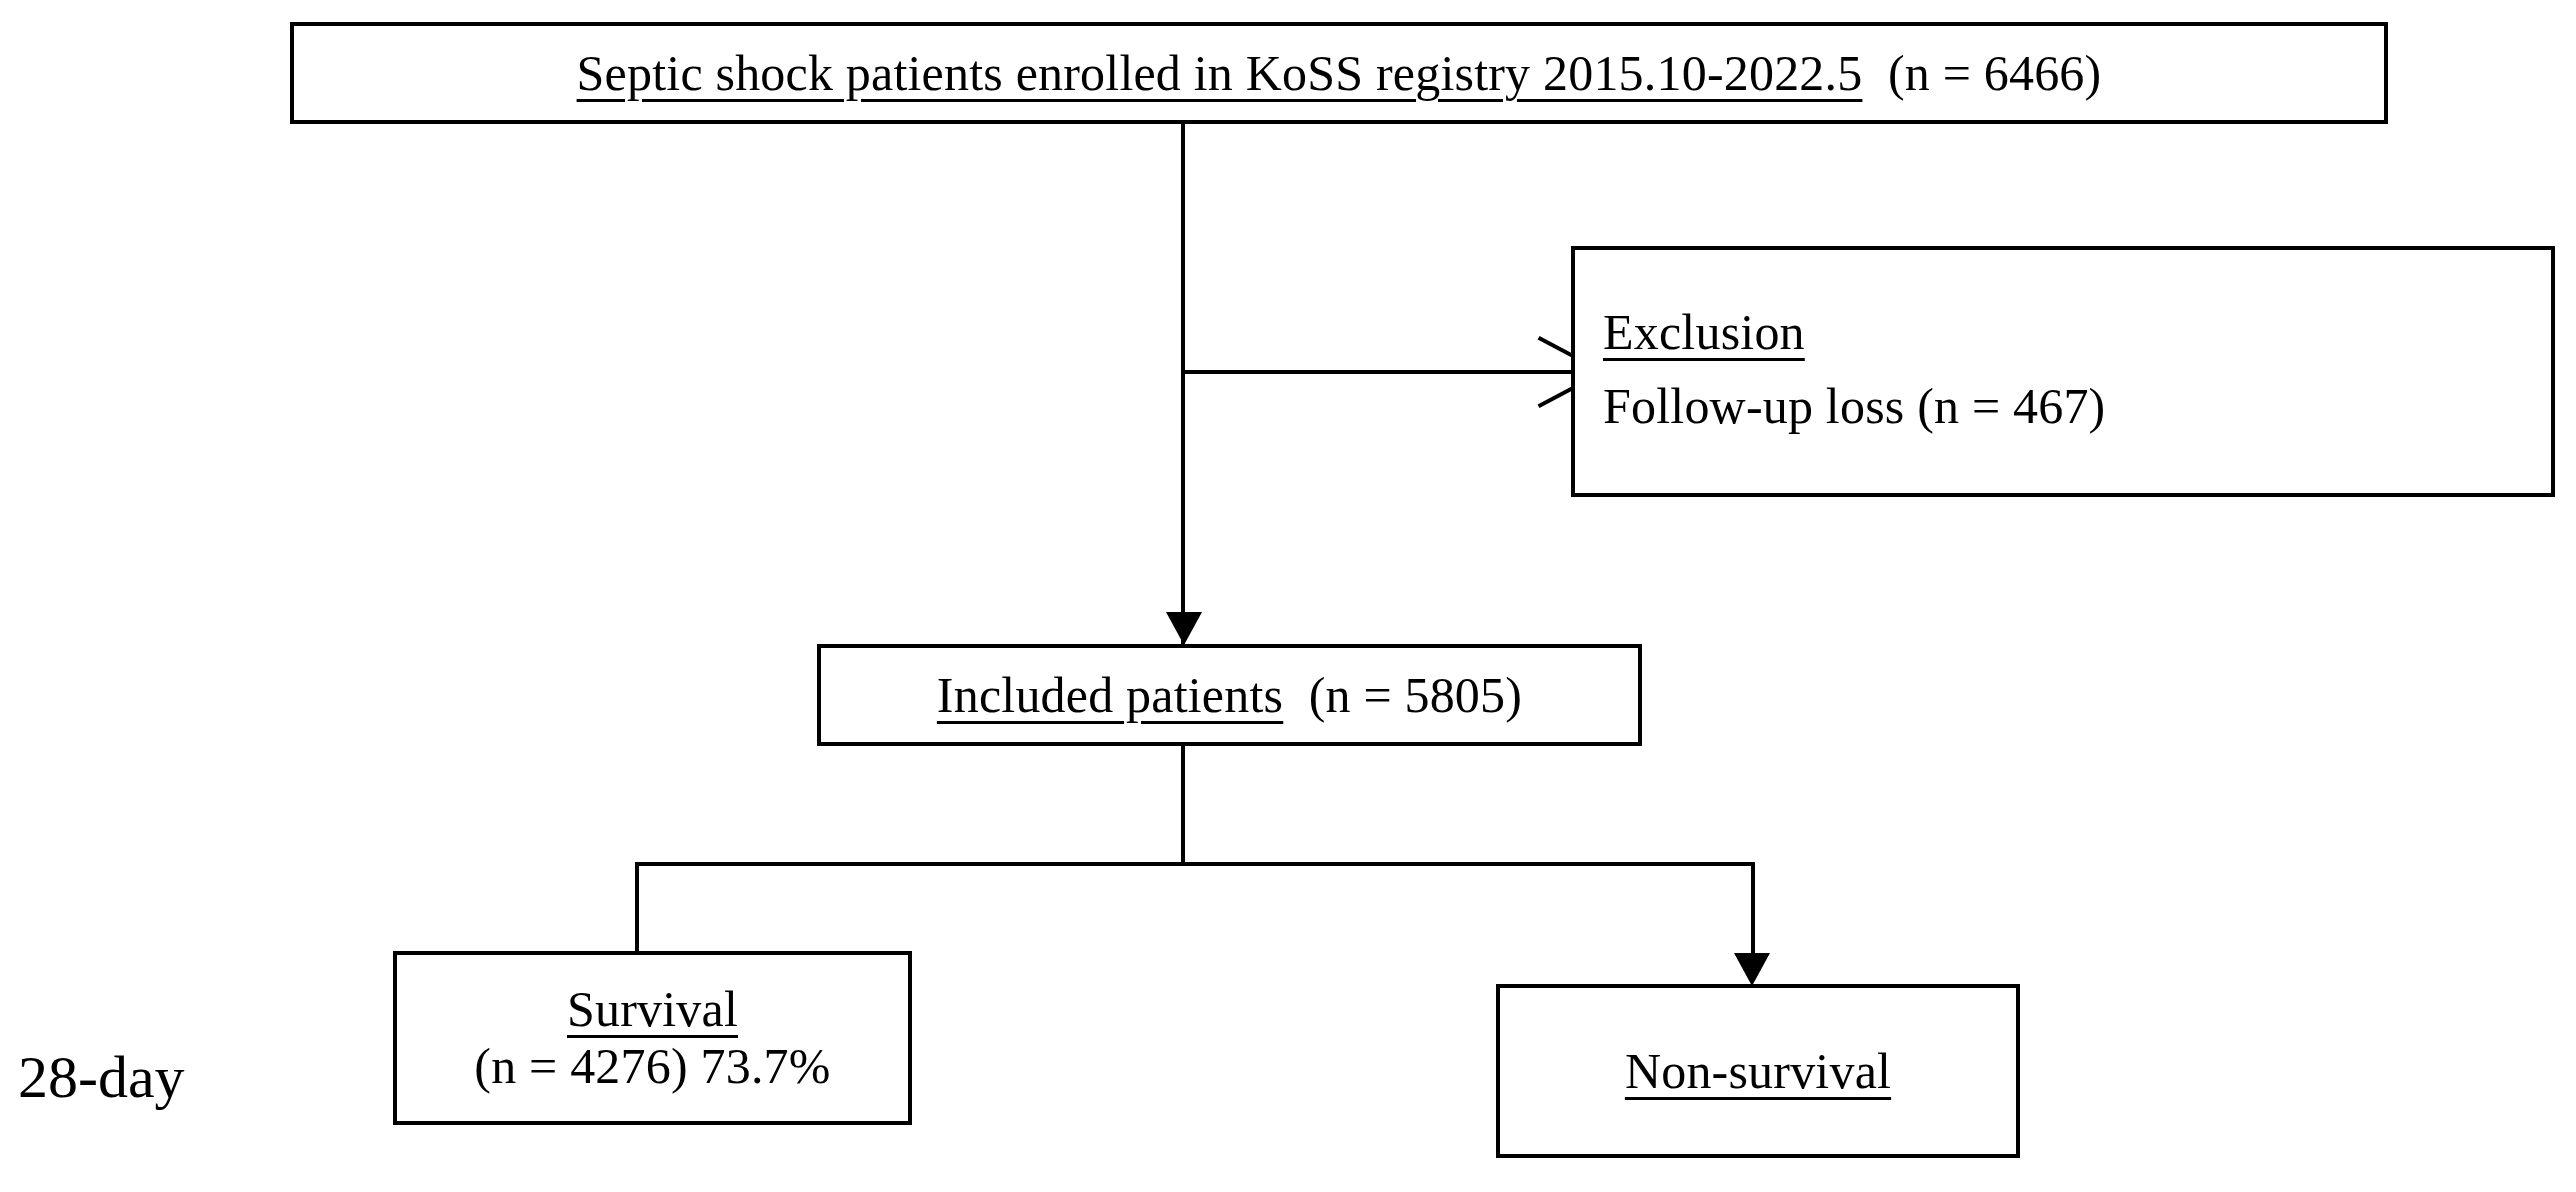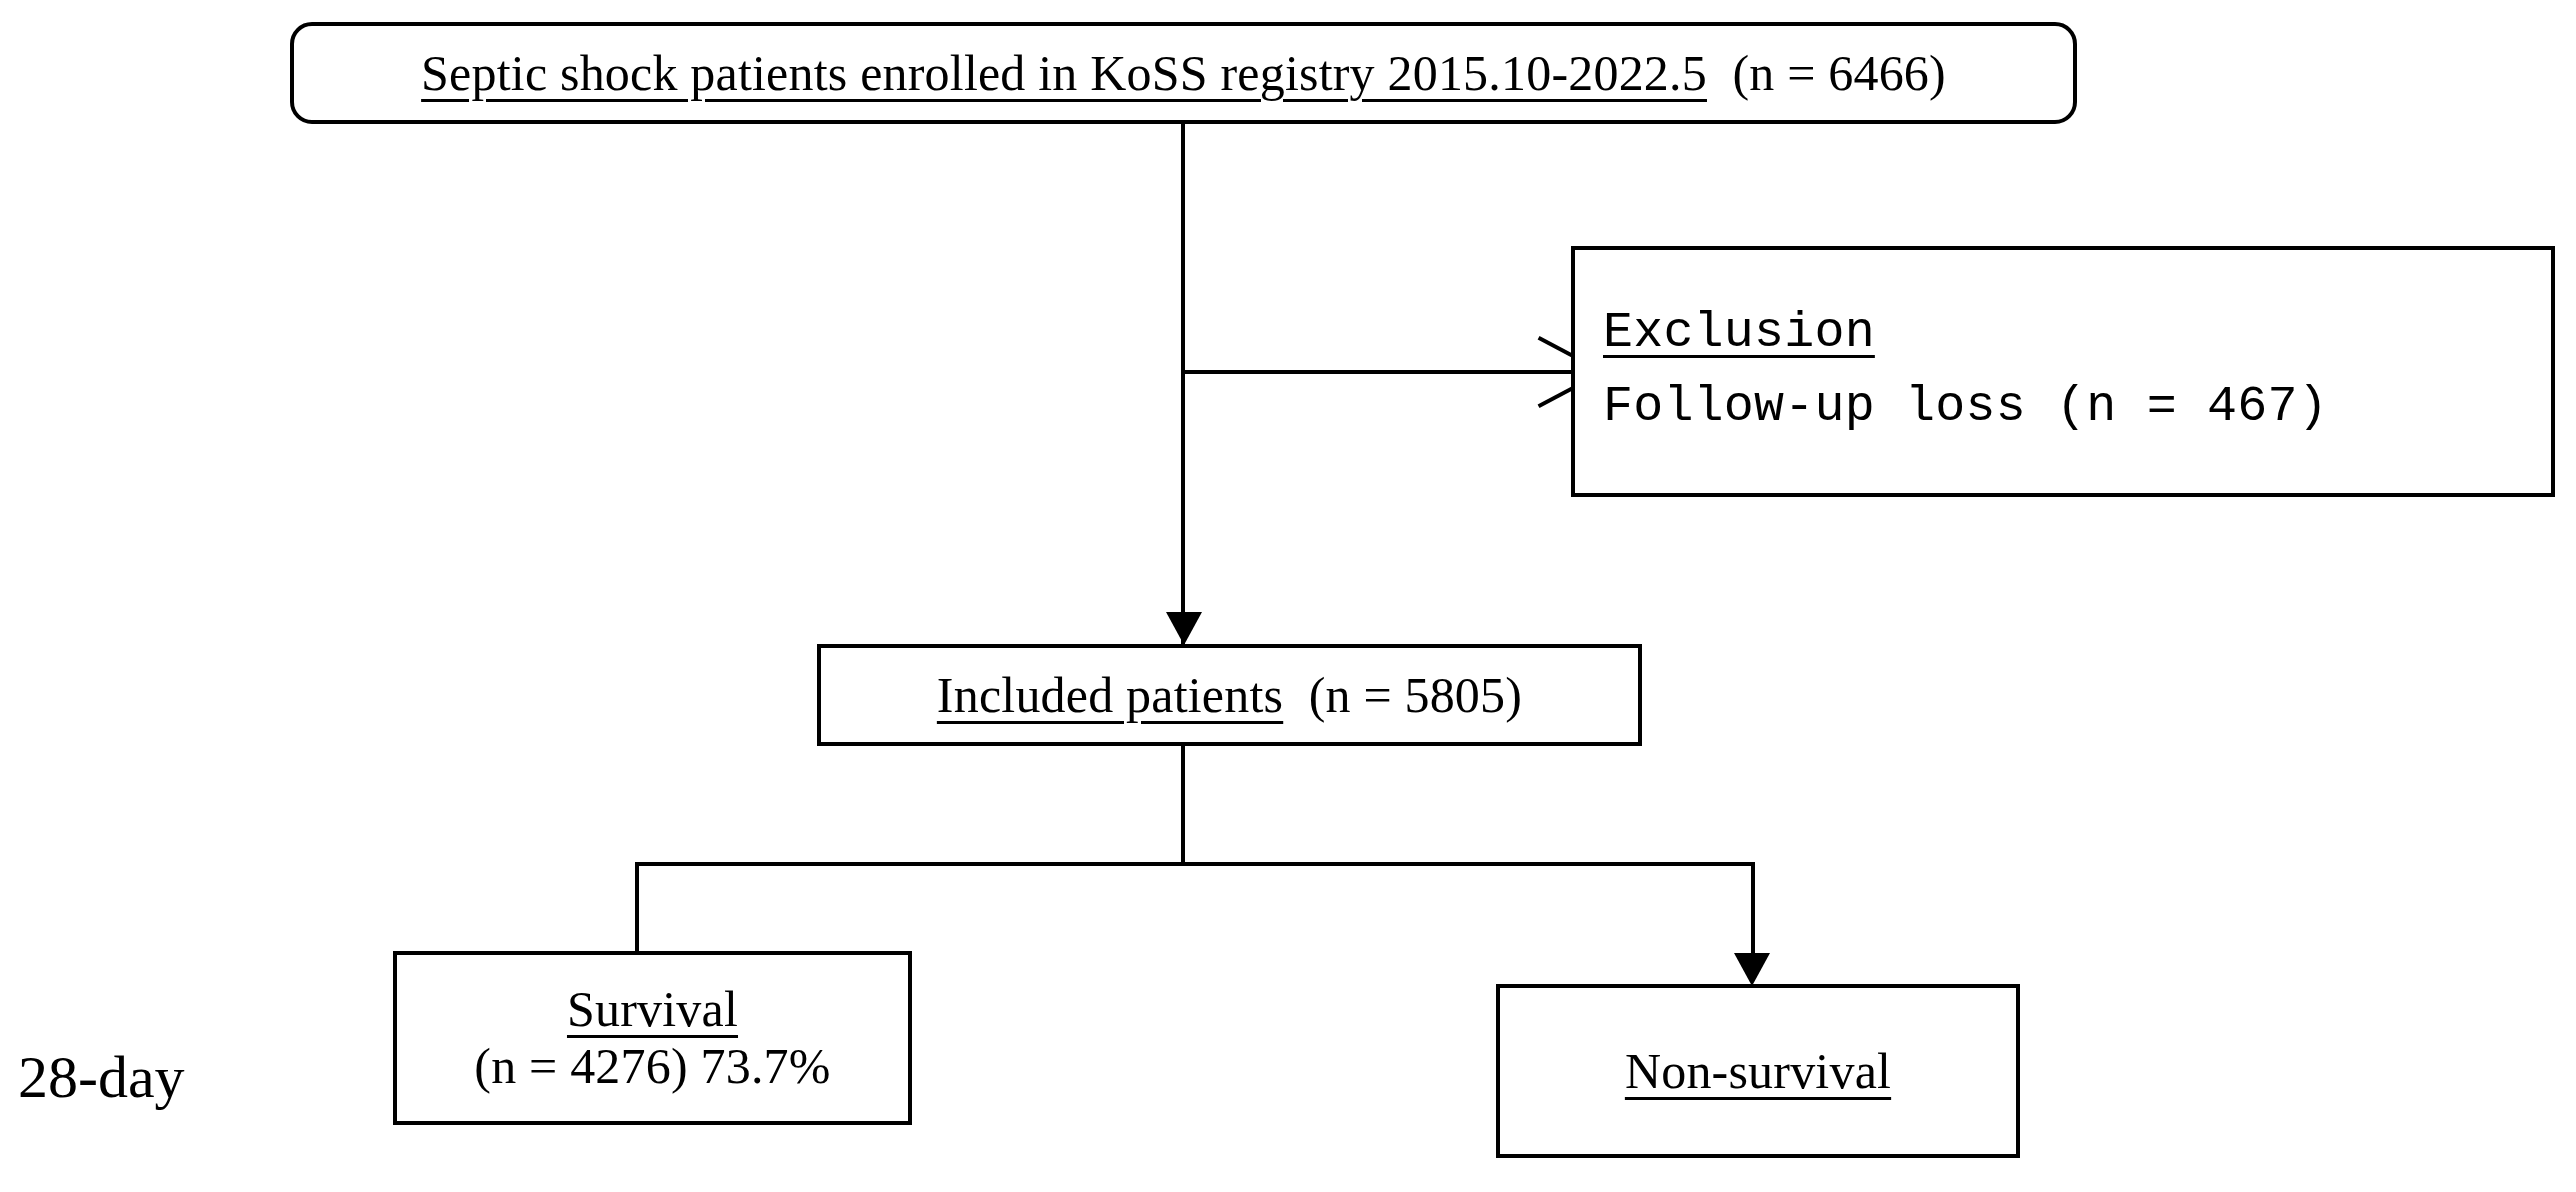--- a/index.html
+++ b/index.html
@@ -39,30 +39,29 @@
   }
   .ul {
     text-decoration: underline;
     text-decoration-thickness: 3.3px;
     text-underline-offset: 9px;
   }
 
   
   #node-enrolled {
     left: 290px;  top: 22px;
-    width: 1787px; height: 102px;
+    width: 2098px; height: 102px;
     padding: 0 9px;
-    border-radius: 22px;
   }
   #node-exclusion {
     left: 1571px; top: 246px;
     width: 984px; height: 251px;
     padding: 14.6px 0 14.6px 28px;
   }
-  #node-exclusion .line-row { margin: 5.7px 0; font-family: Liberation Mono, monospace; }
+  #node-exclusion .line-row { margin: 5.7px 0; }
   #node-exclusion .head-row { margin: 1.6px 0 14.6px 0; }
 
   #node-included {
     left: 817px; top: 644px;
     width: 825px; height: 102px;
   }
   #node-survival {
     left: 393px;  top: 951px;
     width: 519px; height: 174px;
   }

